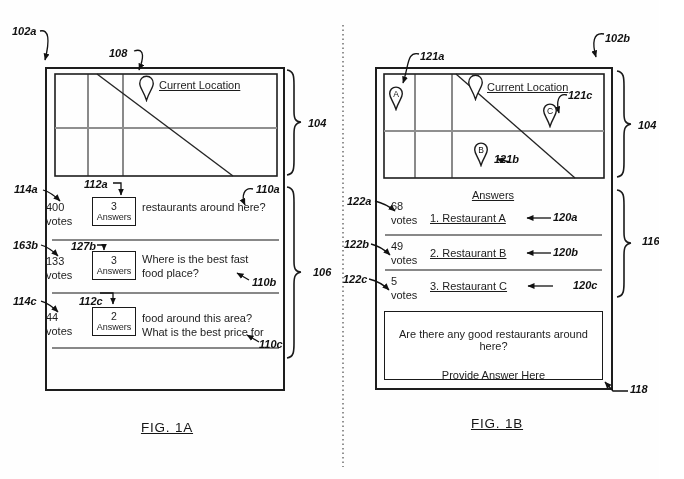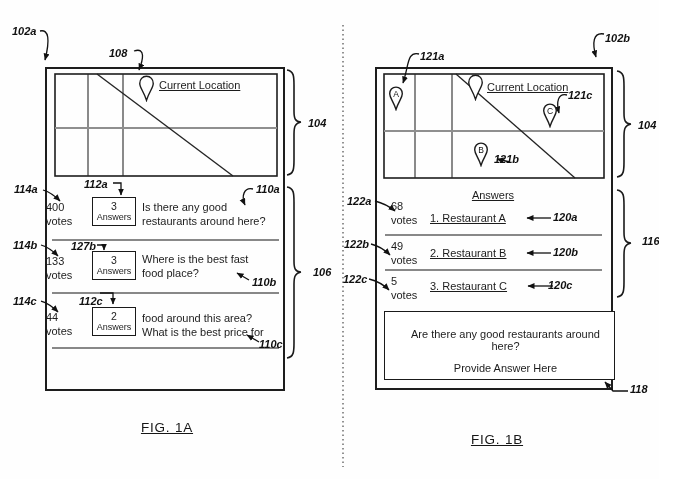--- a/index.html
+++ b/index.html
@@ -16,23 +16,23 @@
   .ansbox{position:absolute;width:42px;border:1.7px solid #1a1a1a;background:#fff;text-align:center;
           padding:2px 0 2px;z-index:2;}
   .ansbox .n{display:block;font:10.5px "Liberation Sans",sans-serif;line-height:12px;color:#1c1c1c;}
   .ansbox .w{display:block;font:9px "Liberation Sans",sans-serif;line-height:11px;color:#1c1c1c;}
   .caption{position:absolute;width:84px;text-align:center;font:13.5px "Liberation Sans",sans-serif;
            letter-spacing:.8px;color:#161616;z-index:2;text-decoration:underline;}
   .pin{position:absolute;z-index:2;}
   .pin .pl{position:absolute;left:0;top:3px;width:100%;text-align:center;
            font:8.5px "Liberation Sans",sans-serif;color:#111;}
   .inputbox{position:absolute;left:384px;top:311px;width:217px;height:67px;border:1.8px solid #1a1a1a;
-            background:#fff;text-align:center;font:11px "Liberation Sans",sans-serif;color:#1c1c1c;z-index:2;padding-left:12px;}
+            background:#fff;text-align:center;font:11px "Liberation Sans",sans-serif;color:#1c1c1c;z-index:2;}
   .inputbox .l1{margin-top:16px;}
-  .inputbox .l2{margin-top:10px;}
+  .inputbox .l2{margin-top:17px;}
   .title{width:100px;text-align:center;}
 </style>
 </head>
 <body>
 
 <div class="stage">
 
   <svg class="lines" width="684" height="479" viewBox="0 0 684 479">
     <defs>
       <marker id="ah" markerWidth="8" markerHeight="7" refX="6.5" refY="3" orient="auto" markerUnits="userSpaceOnUse">
@@ -111,25 +111,24 @@
   <div class="ref" style="left:256px;top:183px">110a</div>
   <div class="votes" style="left:46px;top:201px">
     <span class="ln">400</span>
     <span class="ln">votes</span>
   </div>
   <div class="ansbox" style="left:92px;top:197px">
     <span class="n">3</span>
     <span class="w">Answers</span>
   </div>
   <div class="q" style="left:142px;top:200px">
-    <span class="ln">Is there any good</span>
     <span class="ln">restaurants around here?</span>
   </div>
 
-  <div class="ref" style="left:13px;top:239px">114b</div>
+  <div class="ref" style="left:13px;top:239px">163b</div>
   <div class="ref" style="left:71px;top:240px">127b</div>
   <div class="ref" style="left:252px;top:276px">110b</div>
   <div class="votes" style="left:46px;top:255px">
     <span class="ln">133</span>
     <span class="ln">votes</span>
   </div>
   <div class="ansbox" style="left:92px;top:251px">
     <span class="n">3</span>
     <span class="w">Answers</span>
   </div>
@@ -206,22 +205,22 @@
   </div>
   <div class="ui" style="left:430px;top:247px">2. Restaurant B</div>
   <div class="ref" style="left:553px;top:246px">120b</div>
 
   <div class="ref" style="left:343px;top:273px">122c</div>
   <div class="votes" style="left:391px;top:275px">
     <span class="ln">5</span>
     <span class="ln">votes</span>
   </div>
   <div class="ui" style="left:430px;top:280px">3. Restaurant C</div>
-  <div class="ref" style="left:548px;top:279px">120c</div>
+  <div class="ref" style="left:573px;top:279px">120c</div>
 
   <div class="inputbox">
     <div class="l1">Are there any good restaurants around here?</div>
     <div class="l2">Provide Answer Here</div>
   </div>
 
-  <div class="caption" style="left:455px;top:432px">FIG. 1B</div>
+  <div class="caption" style="left:455px;top:416px">FIG. 1B</div>
 
 </div>
 
 </body></html>

